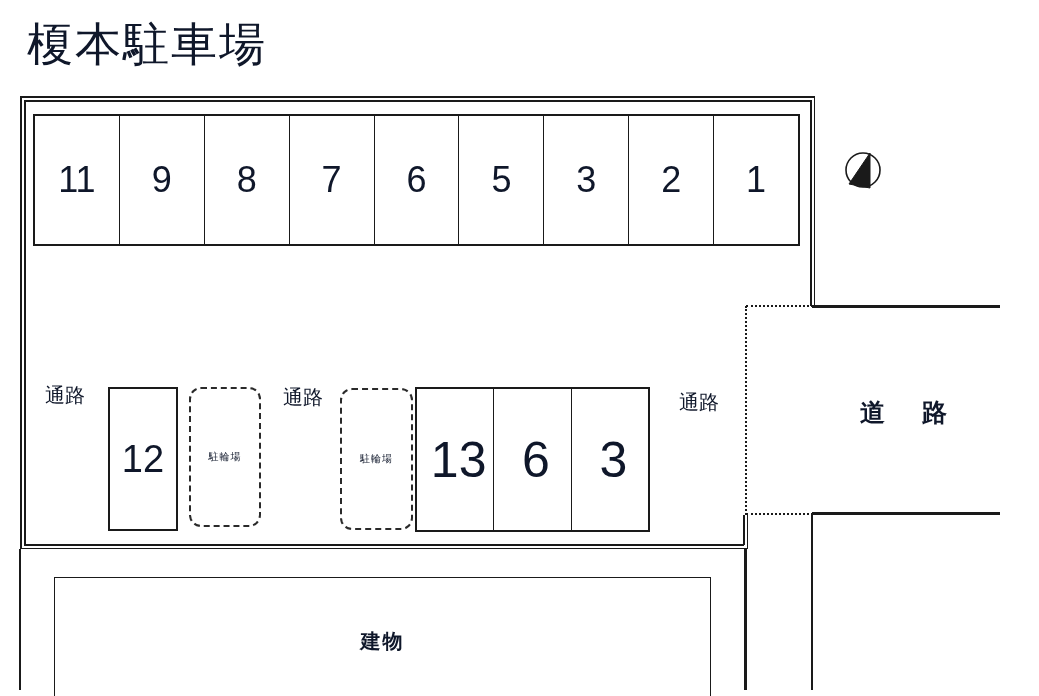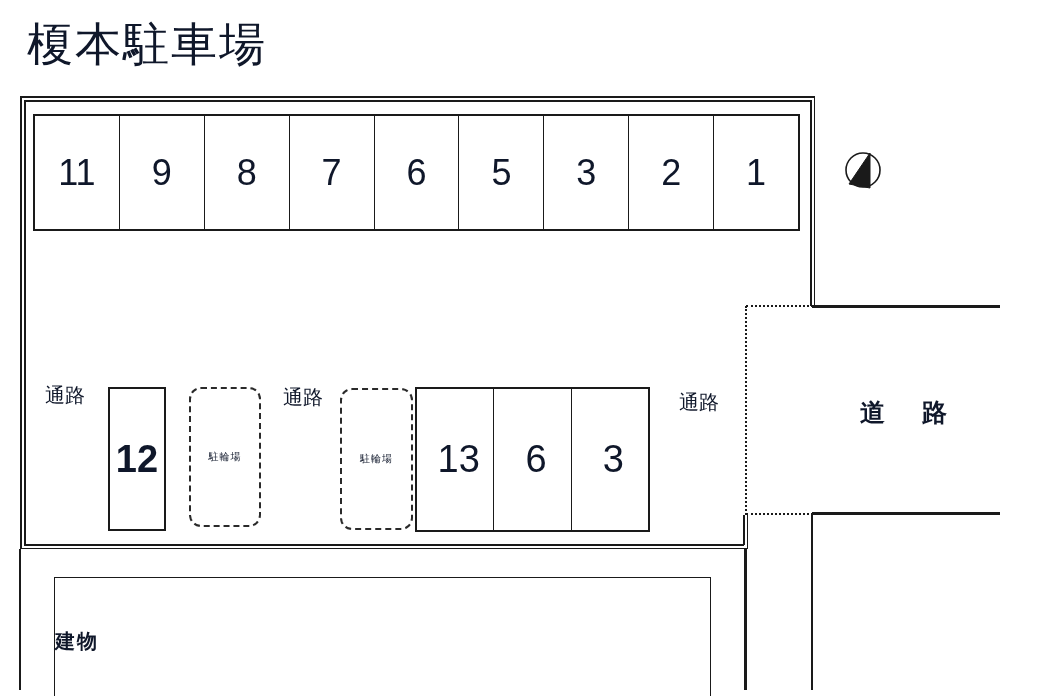--- a/index.html
+++ b/index.html
@@ -24,36 +24,36 @@
   }
   .stall{
     flex:1;border-right:1.5px solid #1a1a1a;display:flex;align-items:center;
     justify-content:center;font-size:36px;
   }
   .stall:last-child{border-right:none;}
   .stall-single{
     position:absolute;border:2px solid #1a1a1a;box-sizing:border-box;background:#fff;
     display:flex;align-items:center;justify-content:center;font-size:38px;
   }
-  .mid .stall{font-size:38px;padding-left:7px;}
+  .mid .stall{font-size:50px;padding-left:7px;}
   .bike{
     position:absolute;border:2px dashed #2a2a2a;border-radius:12px;box-sizing:border-box;
     display:flex;align-items:center;justify-content:center;font-size:10px;background:#fff;
     letter-spacing:1px;
   }
   .aisle-label{position:absolute;font-size:20px;white-space:nowrap;}
   .road-label{
     position:absolute;font-size:25px;font-weight:700;letter-spacing:6px;white-space:nowrap;
   }
   .building{
     position:absolute;left:54px;top:577px;width:657px;height:119px;box-sizing:border-box;
     border:1.5px solid #1a1a1a;border-bottom:none;background:#fff;
   }
   .building-label{
-    margin-top:50px;text-align:left;font-size:20px;font-weight:700;letter-spacing:2px;
+    margin-top:50px;text-align:center;font-size:20px;font-weight:700;letter-spacing:2px;
   }
   .compass{position:absolute;left:844px;top:151px;width:38px;height:38px;}
 </style>
 </head>
 <body>
 
 <div class="canvas">
 
   <div class="title">榎本駐車場</div>
 
@@ -72,34 +72,34 @@
   <div class="dot-h" style="left:746px;top:305px;width:67px;"></div>
   <div class="dot-h" style="left:746px;top:513px;width:67px;"></div>
 
   <div class="ln" style="left:812px;top:305px;width:188px;height:3px;"></div>
   <div class="ln" style="left:812px;top:512px;width:188px;height:3px;"></div>
   <div class="ln" style="left:810.5px;top:515px;width:2.5px;height:175px;"></div>
 
   <div class="ln" style="left:19px;top:549px;width:2px;height:141px;"></div>
   <div class="ln" style="left:744px;top:549px;width:2.5px;height:141px;"></div>
 
-  <div class="stall-row" style="left:33px;top:114px;width:767px;height:117px;">
+  <div class="stall-row" style="left:33px;top:114px;width:767px;height:132px;">
     <div class="stall">11</div>
     <div class="stall">9</div>
     <div class="stall">8</div>
     <div class="stall">7</div>
     <div class="stall">6</div>
     <div class="stall">5</div>
     <div class="stall">3</div>
     <div class="stall">2</div>
     <div class="stall">1</div>
   </div>
 
   <div class="aisle-label" style="left:45px;top:382px;">通路</div>
-  <div class="stall-single" style="left:108px;top:387px;width:58px;height:144px;font-weight:bold;">12</div>
+  <div class="stall-single" style="left:108px;top:387px;width:70px;height:144px;">12</div>
   <div class="bike" style="left:189px;top:387px;width:72px;height:140px;">駐輪場</div>
   <div class="aisle-label" style="left:283px;top:384px;">通路</div>
   <div class="bike" style="left:340px;top:388px;width:73px;height:142px;">駐輪場</div>
   <div class="stall-row mid" style="left:415px;top:387px;width:235px;height:145px;">
     <div class="stall">13</div>
     <div class="stall">6</div>
     <div class="stall">3</div>
   </div>
   <div class="aisle-label" style="left:679px;top:389px;">通路</div>
 

